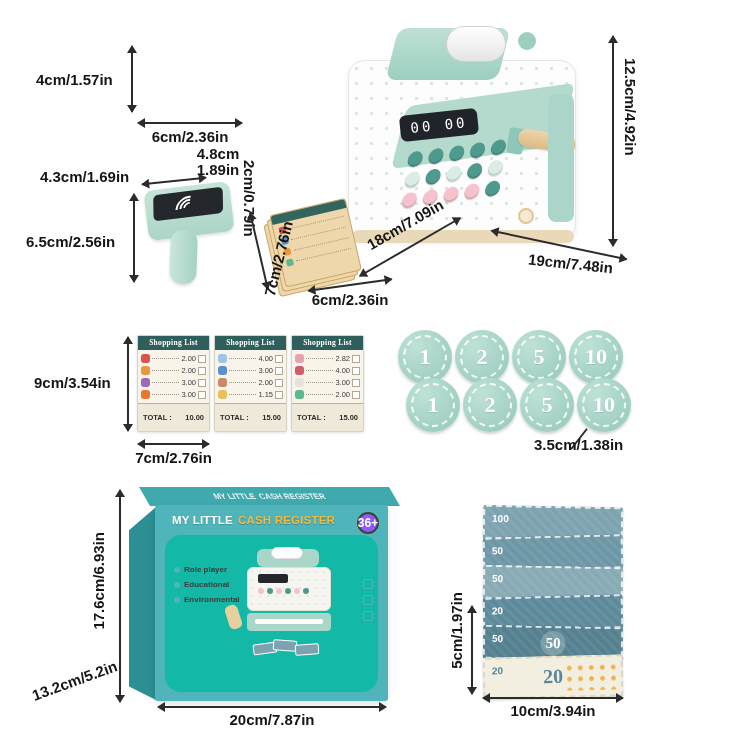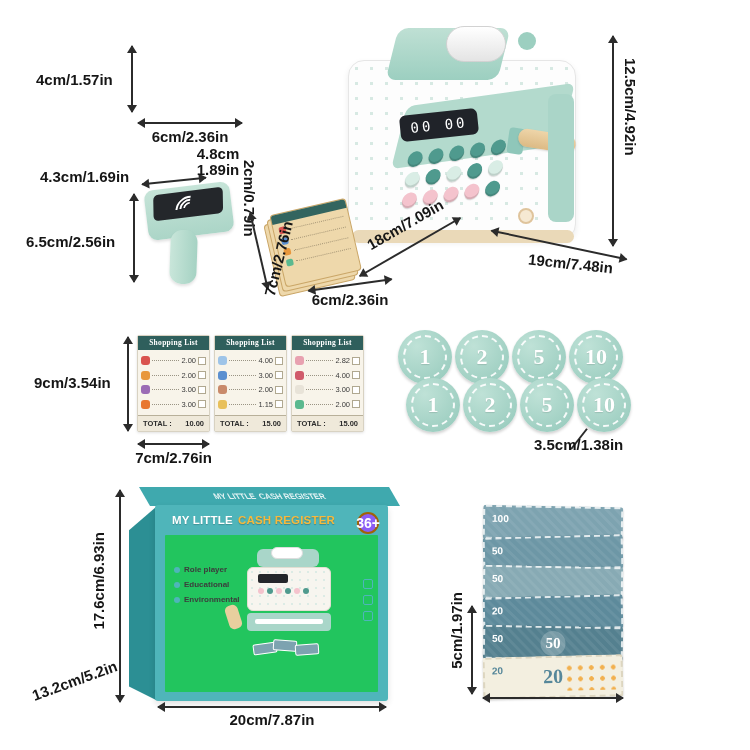--- a/index.html
+++ b/index.html
@@ -57,34 +57,34 @@
 .stk-line{flex:1;border-bottom:1px dotted #a89878;height:1px}
 
 .sl-card{position:absolute;top:335px;width:73px;height:97px;display:flex;flex-direction:column;background:#f8f4ea;border:1px solid #d8d2c2;border-radius:2px;box-shadow:0 1px 3px rgba(0,0,0,.12)}
 .sl-header{height:14px;background:#2f5f5c;color:#fff;font-size:7.5px;font-weight:700;font-family:"Liberation Serif",serif;text-align:center;line-height:14px;letter-spacing:.3px}
 .sl-body{flex:1;display:flex;flex-direction:column;justify-content:space-evenly;padding:1px 3px}
 .sl-row{display:flex;align-items:center}
 .sl-icon{width:9px;height:9px;border-radius:3px;flex:none}
 .sl-dots{flex:1;border-bottom:1px dotted #9a9484;height:1px;margin:0 2px}
 .sl-price{font-size:7.5px;font-weight:400;color:#3a3a3a}
 .sl-check{width:8px;height:8px;border:1px solid #b0a890;background:#fff;margin-left:2px;flex:none}
-.sl-total{height:16px;display:flex;align-items:center;justify-content:space-between;padding:0 5px;border-top:1px solid #b8b09a;font-size:7.5px;font-weight:700;color:#2c2c2c;background:#efe9da}
+.sl-total{height:28px;display:flex;align-items:center;justify-content:space-between;padding:0 5px;border-top:1px solid #b8b09a;font-size:7.5px;font-weight:700;color:#2c2c2c;background:#efe9da}
 
 .coin{position:absolute;width:54px;height:54px;border-radius:50%;background:radial-gradient(circle at 35% 30%,#bfe2d7,#93c8ba);box-shadow:0 2px 3px rgba(0,0,0,.18)}
 .coin::before{content:"";position:absolute;inset:5px;border:2px dashed rgba(255,255,255,.9);border-radius:50%}
 .coin-num{position:absolute;inset:0;display:flex;align-items:center;justify-content:center;color:#fff;font-family:"Liberation Serif",serif;font-weight:700;font-size:22px;text-shadow:0 1px 1px rgba(0,0,0,.12)}
 
 .box-top{position:absolute;left:150px;top:487px;width:250px;height:19px;background:#3fa9ae;transform:skewX(30deg);transform-origin:bottom left;display:flex;align-items:center;justify-content:center;gap:4px;color:rgba(255,255,255,.85);font-size:8px;font-weight:700;overflow:hidden}
 .box-side{position:absolute;left:129px;top:507px;width:27px;height:193px;background:#2c8f94;clip-path:polygon(0 12%,100% 0,100% 100%,0 93%)}
 .box-front{position:absolute;left:155px;top:505px;width:233px;height:196px;background:#4fb5ba;border-radius:3px;box-shadow:0 3px 6px rgba(0,0,0,.12)}
 .box-title-row{position:absolute;left:0;right:36px;top:9px;display:flex;justify-content:center;gap:5px;font-size:11.5px;font-weight:800;letter-spacing:.2px}
 .bt1{color:#fff;text-shadow:0 1px 1px rgba(0,0,0,.2)}
 .bt2{color:#f6b93d;text-shadow:0 1px 1px rgba(0,0,0,.25)}
-.age-badge{position:absolute;right:9px;top:7px;width:22px;height:22px;border-radius:50%;background:#8b5cf6;color:#fff;font-size:14px;font-weight:800;display:flex;align-items:center;justify-content:center;border:2px solid #a16207}
-.box-panel{position:absolute;left:10px;right:10px;top:30px;bottom:9px;background:#22c55e;border-radius:1px}
+.age-badge{position:absolute;right:9px;top:7px;width:22px;height:22px;border-radius:50%;background:#8b5cf6;color:#fff;font-size:12px;font-weight:800;display:flex;align-items:center;justify-content:center;border:2px solid #404040}
+.box-panel{position:absolute;left:10px;right:10px;top:30px;bottom:9px;background:#14b8a6;border-radius:16px}
 .box-bullets{position:absolute;left:9px;top:30px}
 .bullet-row{display:flex;align-items:center;gap:4px;font-size:8px;color:#3c3c3c;margin-bottom:6px;font-weight:700}
 .bdot{width:6px;height:6px;border-radius:50%;background:#4fb5ba;flex:none}
 .side-icons{position:absolute;right:5px;top:44px;display:flex;flex-direction:column;gap:6px}
 .side-icons i{width:10px;height:10px;border:1.5px solid #4fb5ba;border-radius:2px;display:block}
 .mini-art{position:absolute;left:58px;top:12px;width:130px;height:128px}
 .ma-top{position:absolute;left:34px;top:2px;width:62px;height:18px;background:#a9d6c9;border-radius:6px}
 .ma-roller{position:absolute;left:48px;top:0;width:32px;height:12px;background:#fff;border:1px solid #ddd;border-radius:6px}
 .ma-body{position:absolute;left:24px;top:20px;width:84px;height:44px;background:#f7f5ef;border:1px solid #e2ded2;border-radius:6px;background-image:radial-gradient(#dcebe5 1px,transparent 1.2px);background-size:8px 8px}
 .ma-display{position:absolute;left:10px;top:6px;width:30px;height:9px;background:#23262a;border-radius:2px}
@@ -432,15 +432,16 @@
 
     <span class="dim-label v-up" style="left:90px;top:532px">17.6cm/6.93in</span>
     <span class="dim-v" style="left:119px;top:490px;height:212px"></span>
     <span class="dim-label" style="left:30px;top:672px;transform:rotate(-20deg)">13.2cm/5.2in</span>
     <span class="dim-h" style="left:158px;top:706px;width:228px"></span>
     <span class="dim-label center" style="left:158px;top:711px;width:228px">20cm/7.87in</span>
 
     <span class="dim-label v-up" style="left:448px;top:592px">5cm/1.97in</span>
     <span class="dim-v" style="left:471px;top:606px;height:88px"></span>
     <span class="dim-h" style="left:483px;top:697px;width:140px"></span>
+    <span class="dim-label center" style="left:483px;top:702px;width:140px">10cm/3.94in</span>
   </div>
 
 </div>
 
 </body></html>

